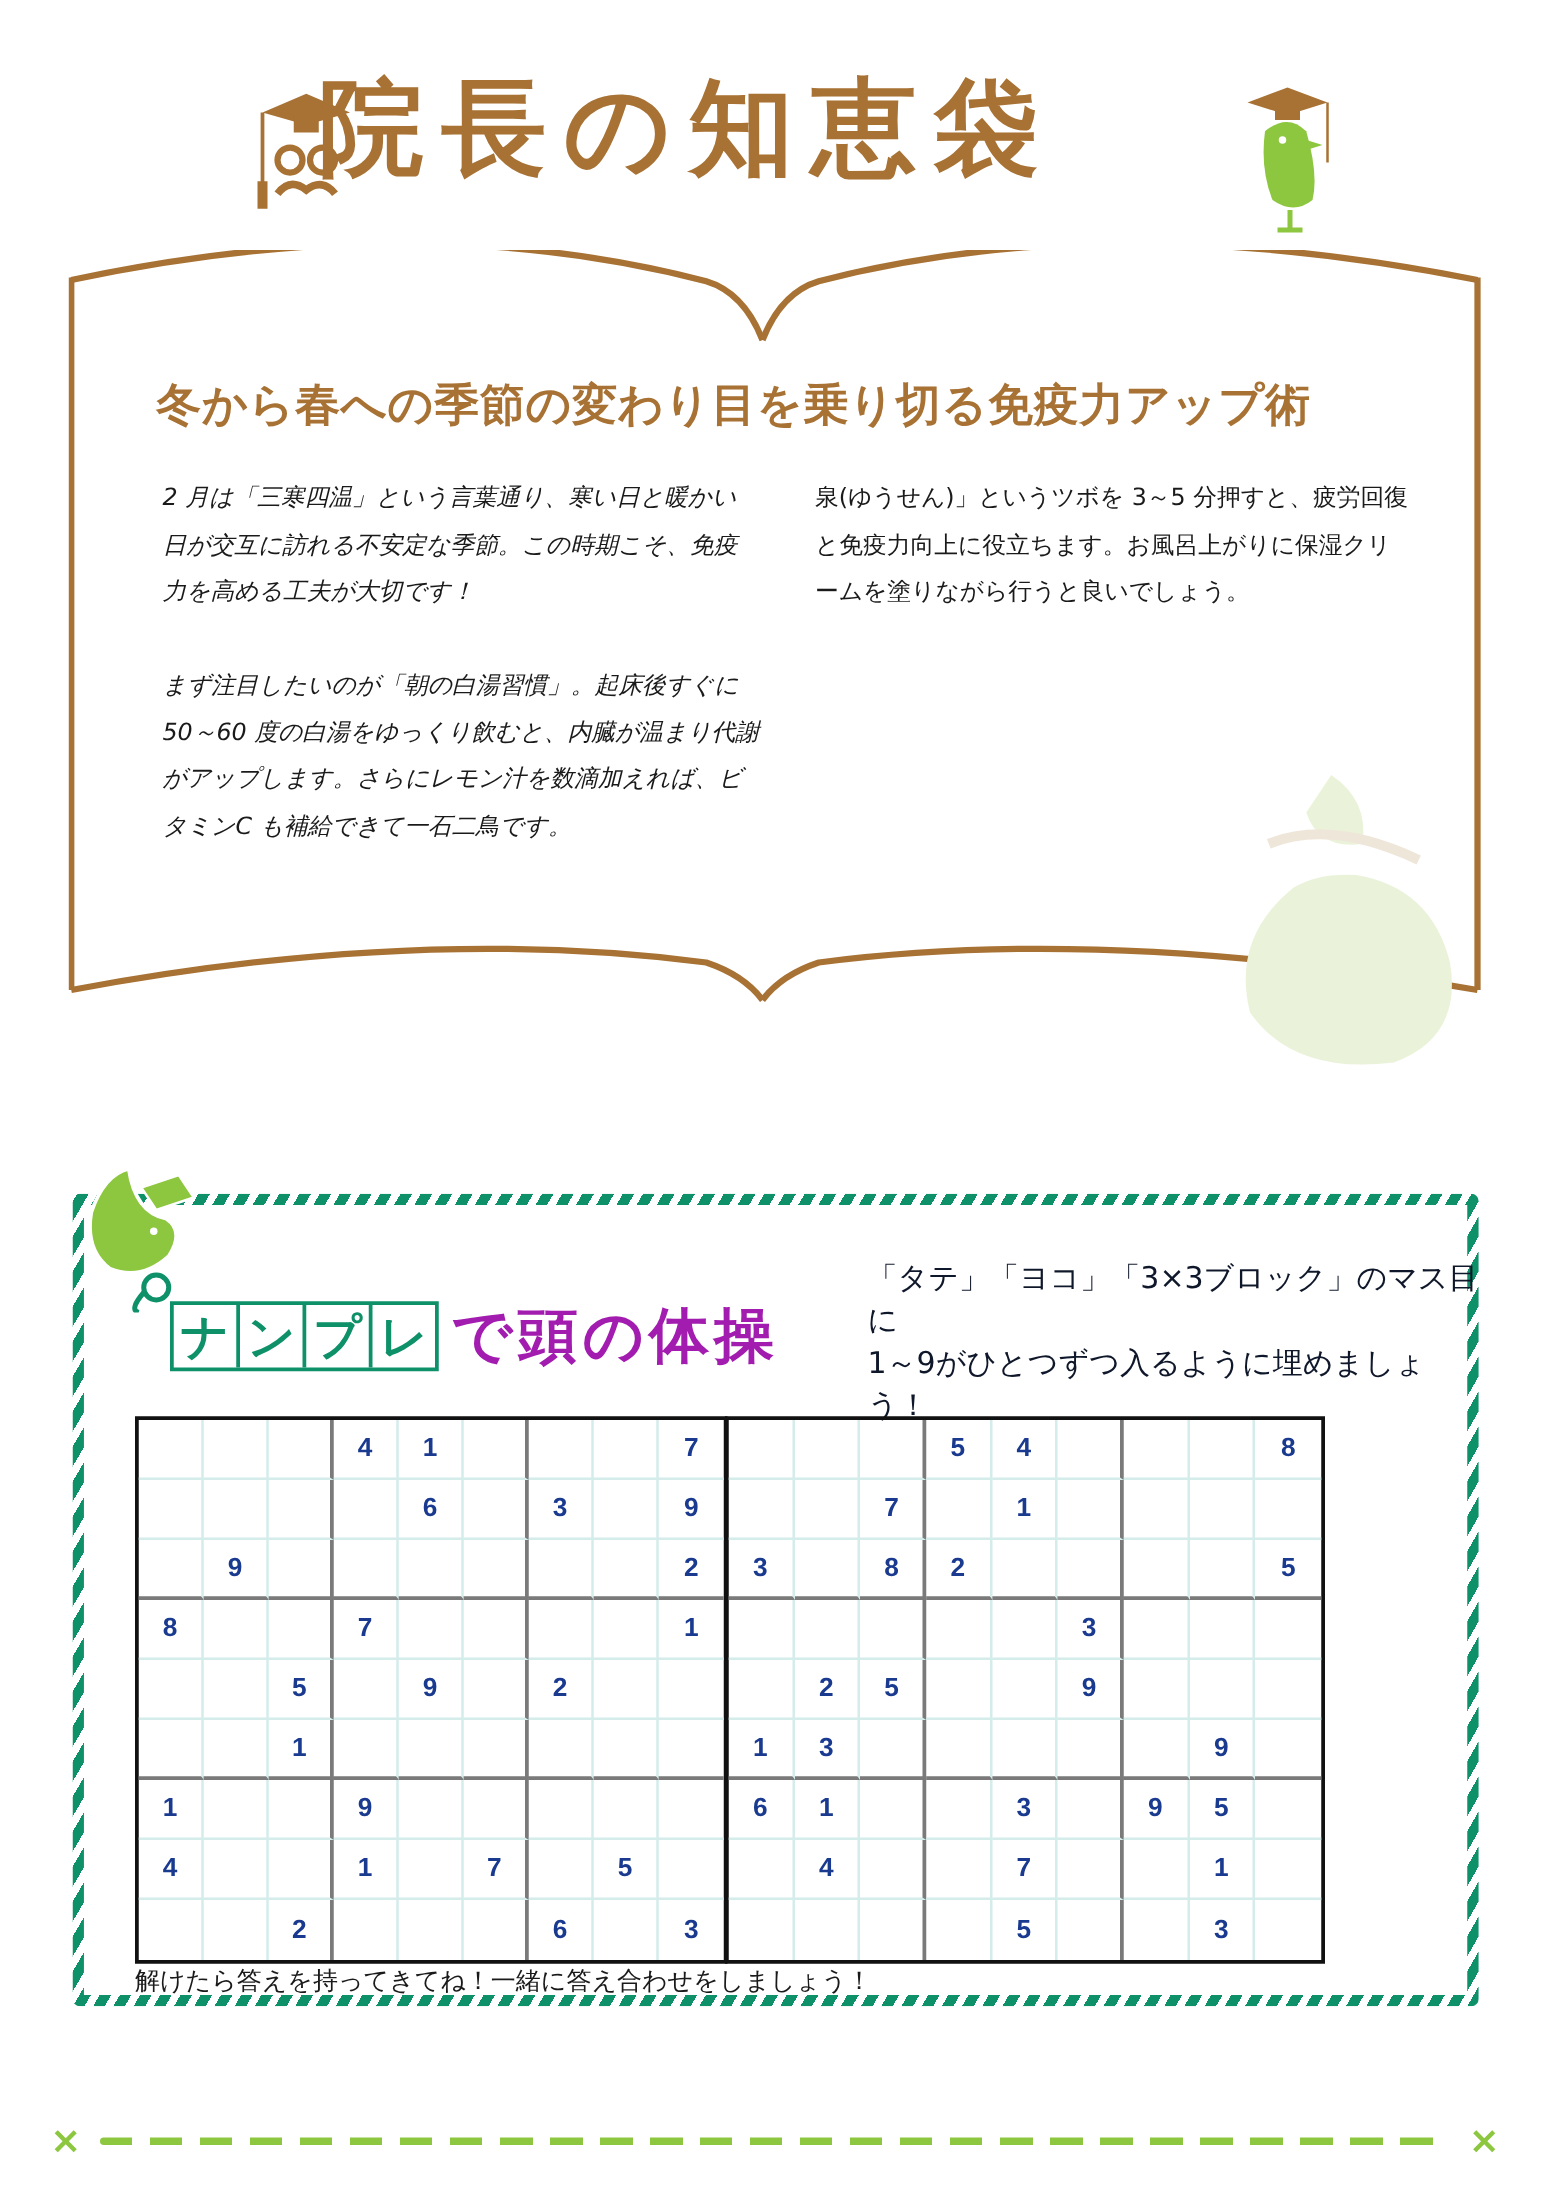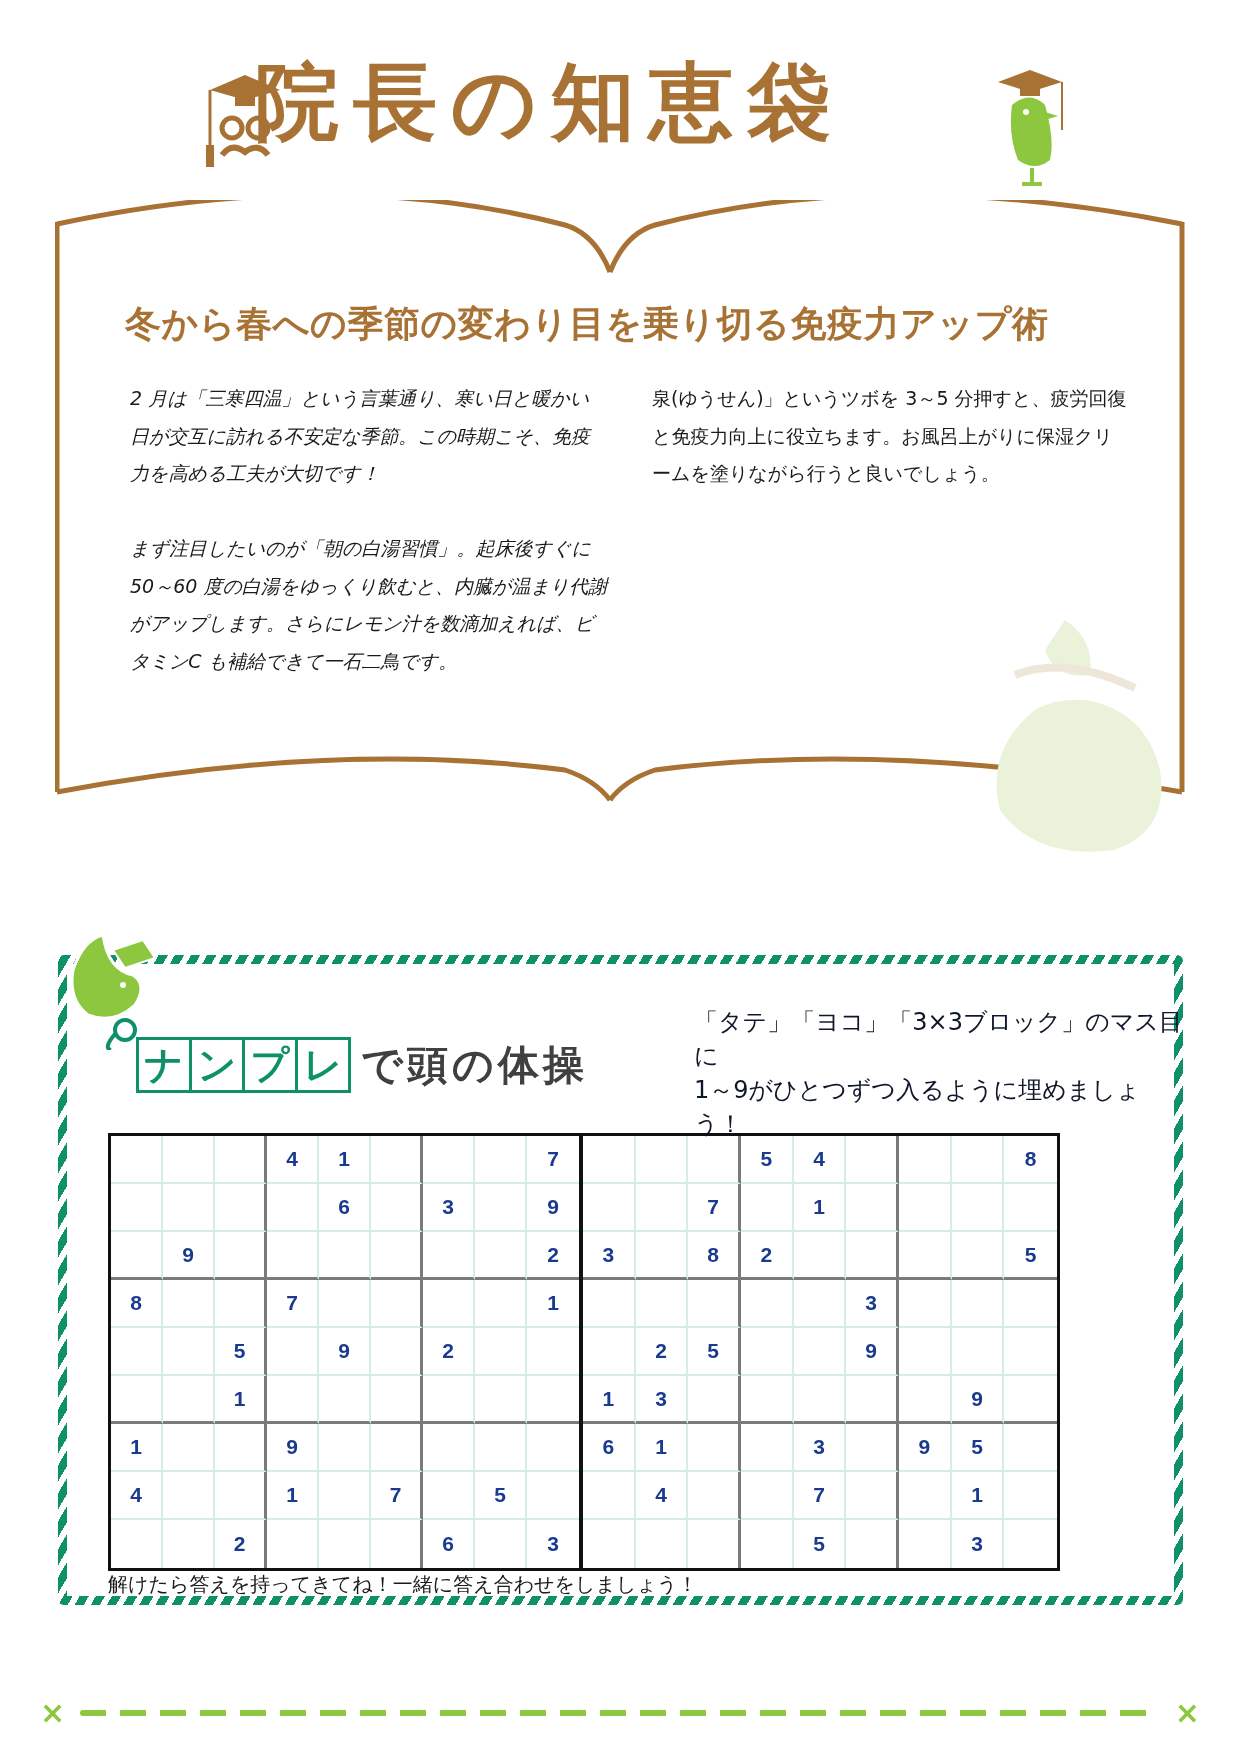--- a/index.html
+++ b/index.html
@@ -31,21 +31,21 @@
                     background:
                       linear-gradient(#fff, #fff) padding-box,
                       repeating-linear-gradient(-60deg, #0e9168 0 8px, #ffffff 8px 14px) border-box; }
   .bird-mascot { position: absolute; left: 5px; top: -25px; width: 110px; height: 120px; }
   .nanpure-title { position: absolute; left: 78px; top: 82px; display: flex; align-items: center; }
   .nanpure-boxes { display: flex; border: 3px solid #0e9168; }
   .nanpure-box { width: 50px; height: 50px; border-right: 3px solid #0e9168; display: flex; align-items: center;
                  justify-content: center; font-size: 38px; font-weight: bold; color: #0e9168;
                  font-family: "DejaVu Serif", serif; }
   .nanpure-box:last-child { border-right: none; }
-  .nanpure-suffix { font-size: 41px; font-weight: bold; color: #404040; margin-left: 10px; letter-spacing: 4px;
+  .nanpure-suffix { font-size: 48px; font-weight: bold; color: #a21caf; margin-left: 10px; letter-spacing: 4px;
                     font-family: Liberation Sans, sans-serif; }
   .instructions { position: absolute; left: 636px; top: 50px; font-size: 24px; line-height: 34px; color: #0f172a; }
 
   .grid { position: absolute; top: 178px; border: 3px solid #111; box-sizing: content-box;
           display: grid; grid-template-columns: repeat(9, 1fr); grid-template-rows: repeat(9, 1fr); }
   .grid.p1 { left: 50px; width: 468px; height: 432px; }
   .grid.p2 { left: 522px; width: 474px; height: 432px; }
   .cell { border-right: 2px solid #d4ecea; border-bottom: 2px solid #d4ecea; display: flex; align-items: center;
           justify-content: center; font-size: 21px; font-weight: bold; color: #1a3a8f;
           font-family: "Liberation Sans", sans-serif; box-sizing: border-box; }

